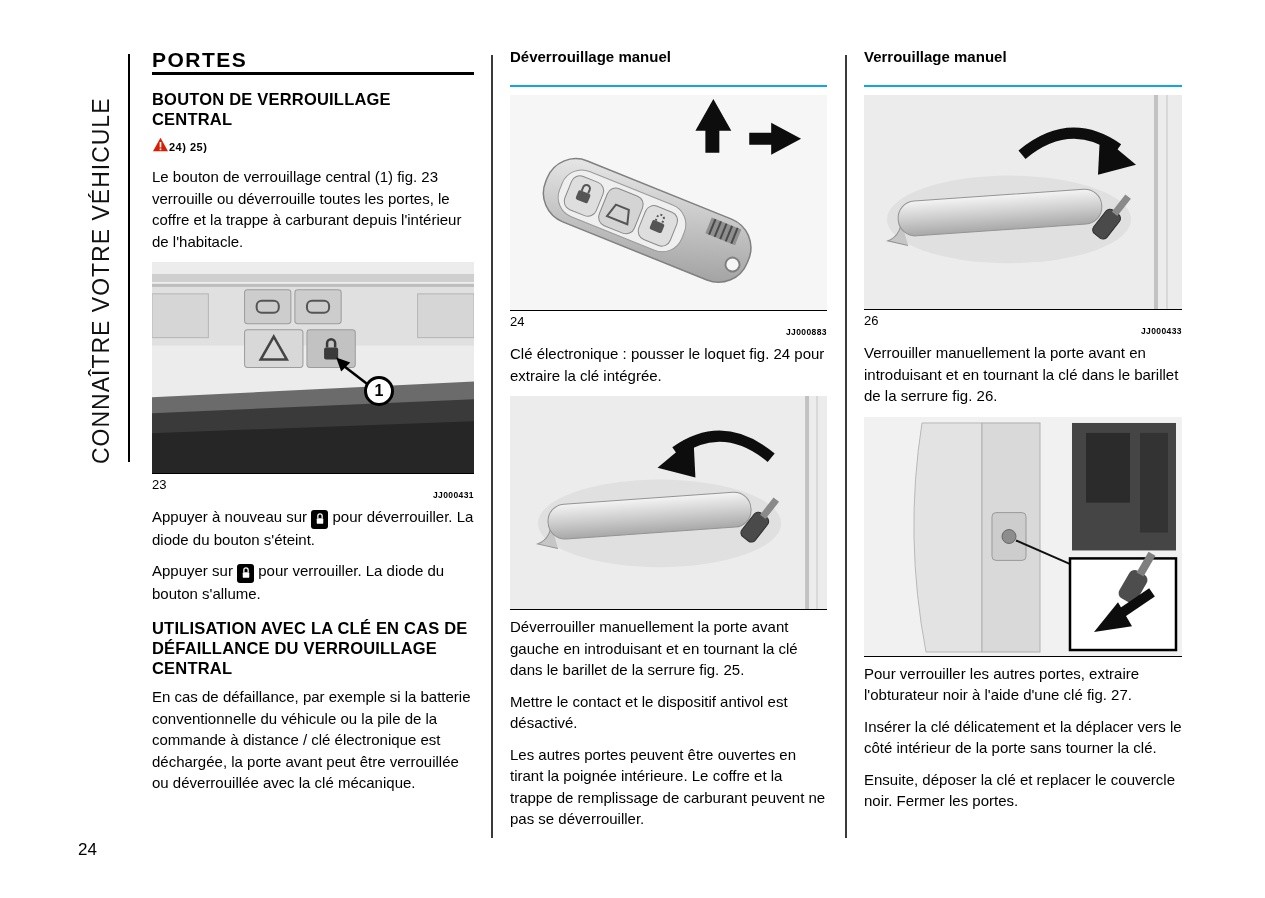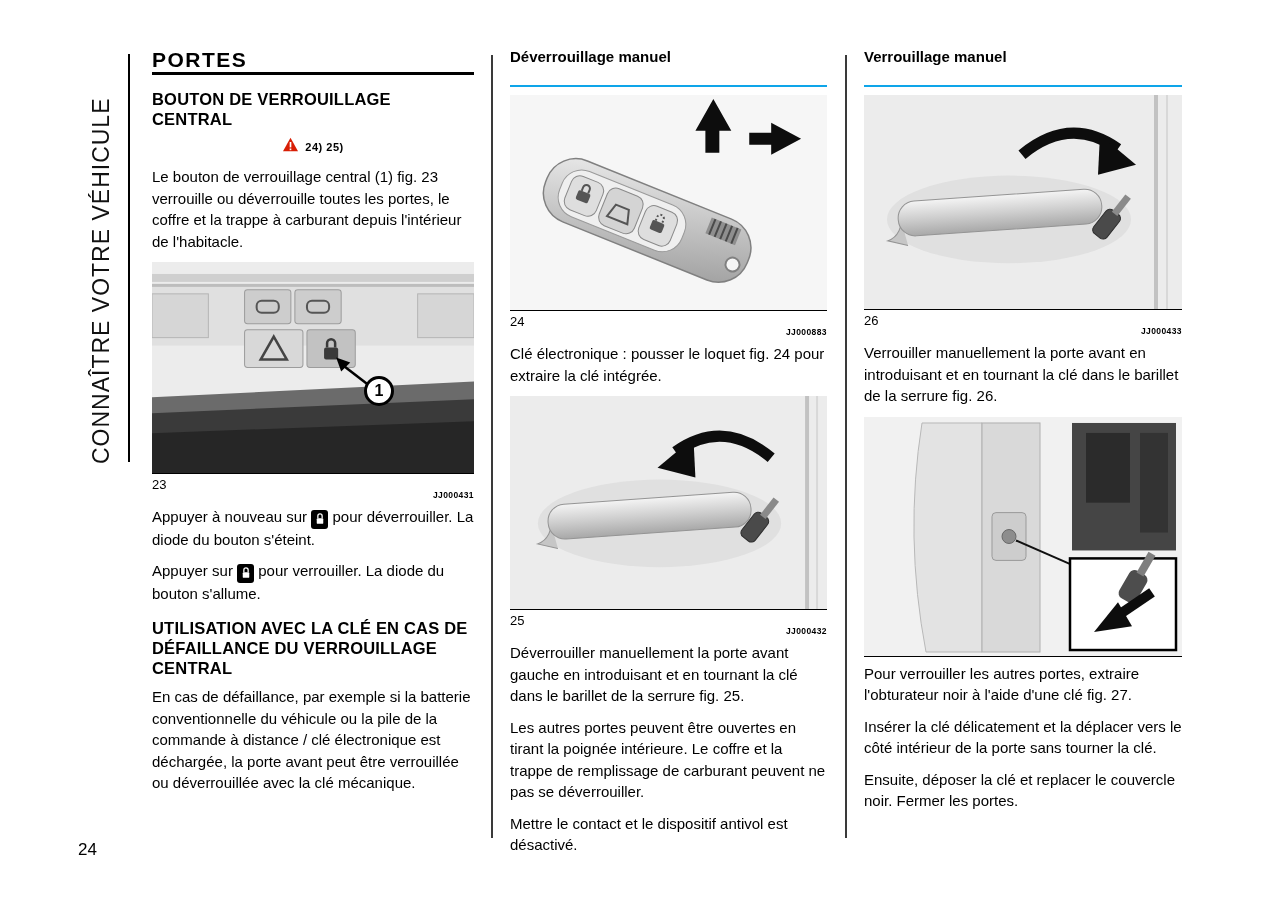--- a/index.html
+++ b/index.html
@@ -45,21 +45,21 @@
   .h2{
     font-size:16.5px; font-weight:bold; line-height:20px;
     margin:14px 0 8px; letter-spacing:.2px;
   }
   .colhead{
     font-size:15px; font-weight:bold;
     border-bottom:2px solid #0ea5e9; padding-bottom:20px; margin-bottom:8px;
   }
   .para{ font-size:15px; line-height:21.5px; margin:0 0 10px; }
 
-  .warnrow{ display:flex; align-items:center; gap:6px; margin:2px 0 10px;justify-content:center; }
+  .warnrow{ display:flex; align-items:center; margin:2px 0 10px; }
   .warn-refs{ font-size:11px; font-weight:bold; letter-spacing:.5px; }
 
   
   .lock-badge{
     display:inline-flex; width:17px; height:19px;
     background:#000; border-radius:3px;
     align-items:center; justify-content:center;
     vertical-align:-4px;
   }
 
@@ -224,29 +224,25 @@
           <rect x="38" y="102" width="204" height="35" rx="17" fill="url(#g25)" stroke="#949494"></rect>
         </g>
         <g transform="rotate(38 245 130)">
           <rect x="238" y="116" width="17" height="30" rx="5" fill="#4a4a4a" stroke="#2e2e2e"></rect>
           <rect x="243" y="96" width="7" height="22" fill="#8a8a8a"></rect>
         </g>
         <path d="M262 62 Q 214 22 166 56" fill="none" stroke="#0d0d0d" stroke-width="11"></path>
         <polygon points="148,72 184,42 186,82" fill="#0d0d0d"></polygon>
       </svg>
     </div>
-    <div class="figcap">
-      <span class="fignum">25</span>
-      <span class="figcode">JJ000432</span>
-    </div>
   </figure>
 
   <p class="para">Déverrouiller manuellement la porte avant gauche en introduisant et en tournant la clé dans le barillet de la serrure fig. 25.</p>
+  <p class="para">Mettre le contact et le dispositif antivol est désactivé.</p>
   <p class="para">Les autres portes peuvent être ouvertes en tirant la poignée intérieure. Le coffre et la trappe de remplissage de carburant peuvent ne pas se déverrouiller.</p>
-  <p class="para">Mettre le contact et le dispositif antivol est désactivé.</p>
 </div>
 
 <div class="col col3">
   <div class="colhead">Verrouillage manuel</div>
 
   <figure class="fig">
     <div class="figimg h215">
       <svg viewBox="0 0 318 215" preserveAspectRatio="none">
         <defs>
           <linearGradient id="g26" x1="0" y1="0" x2="0" y2="1">

